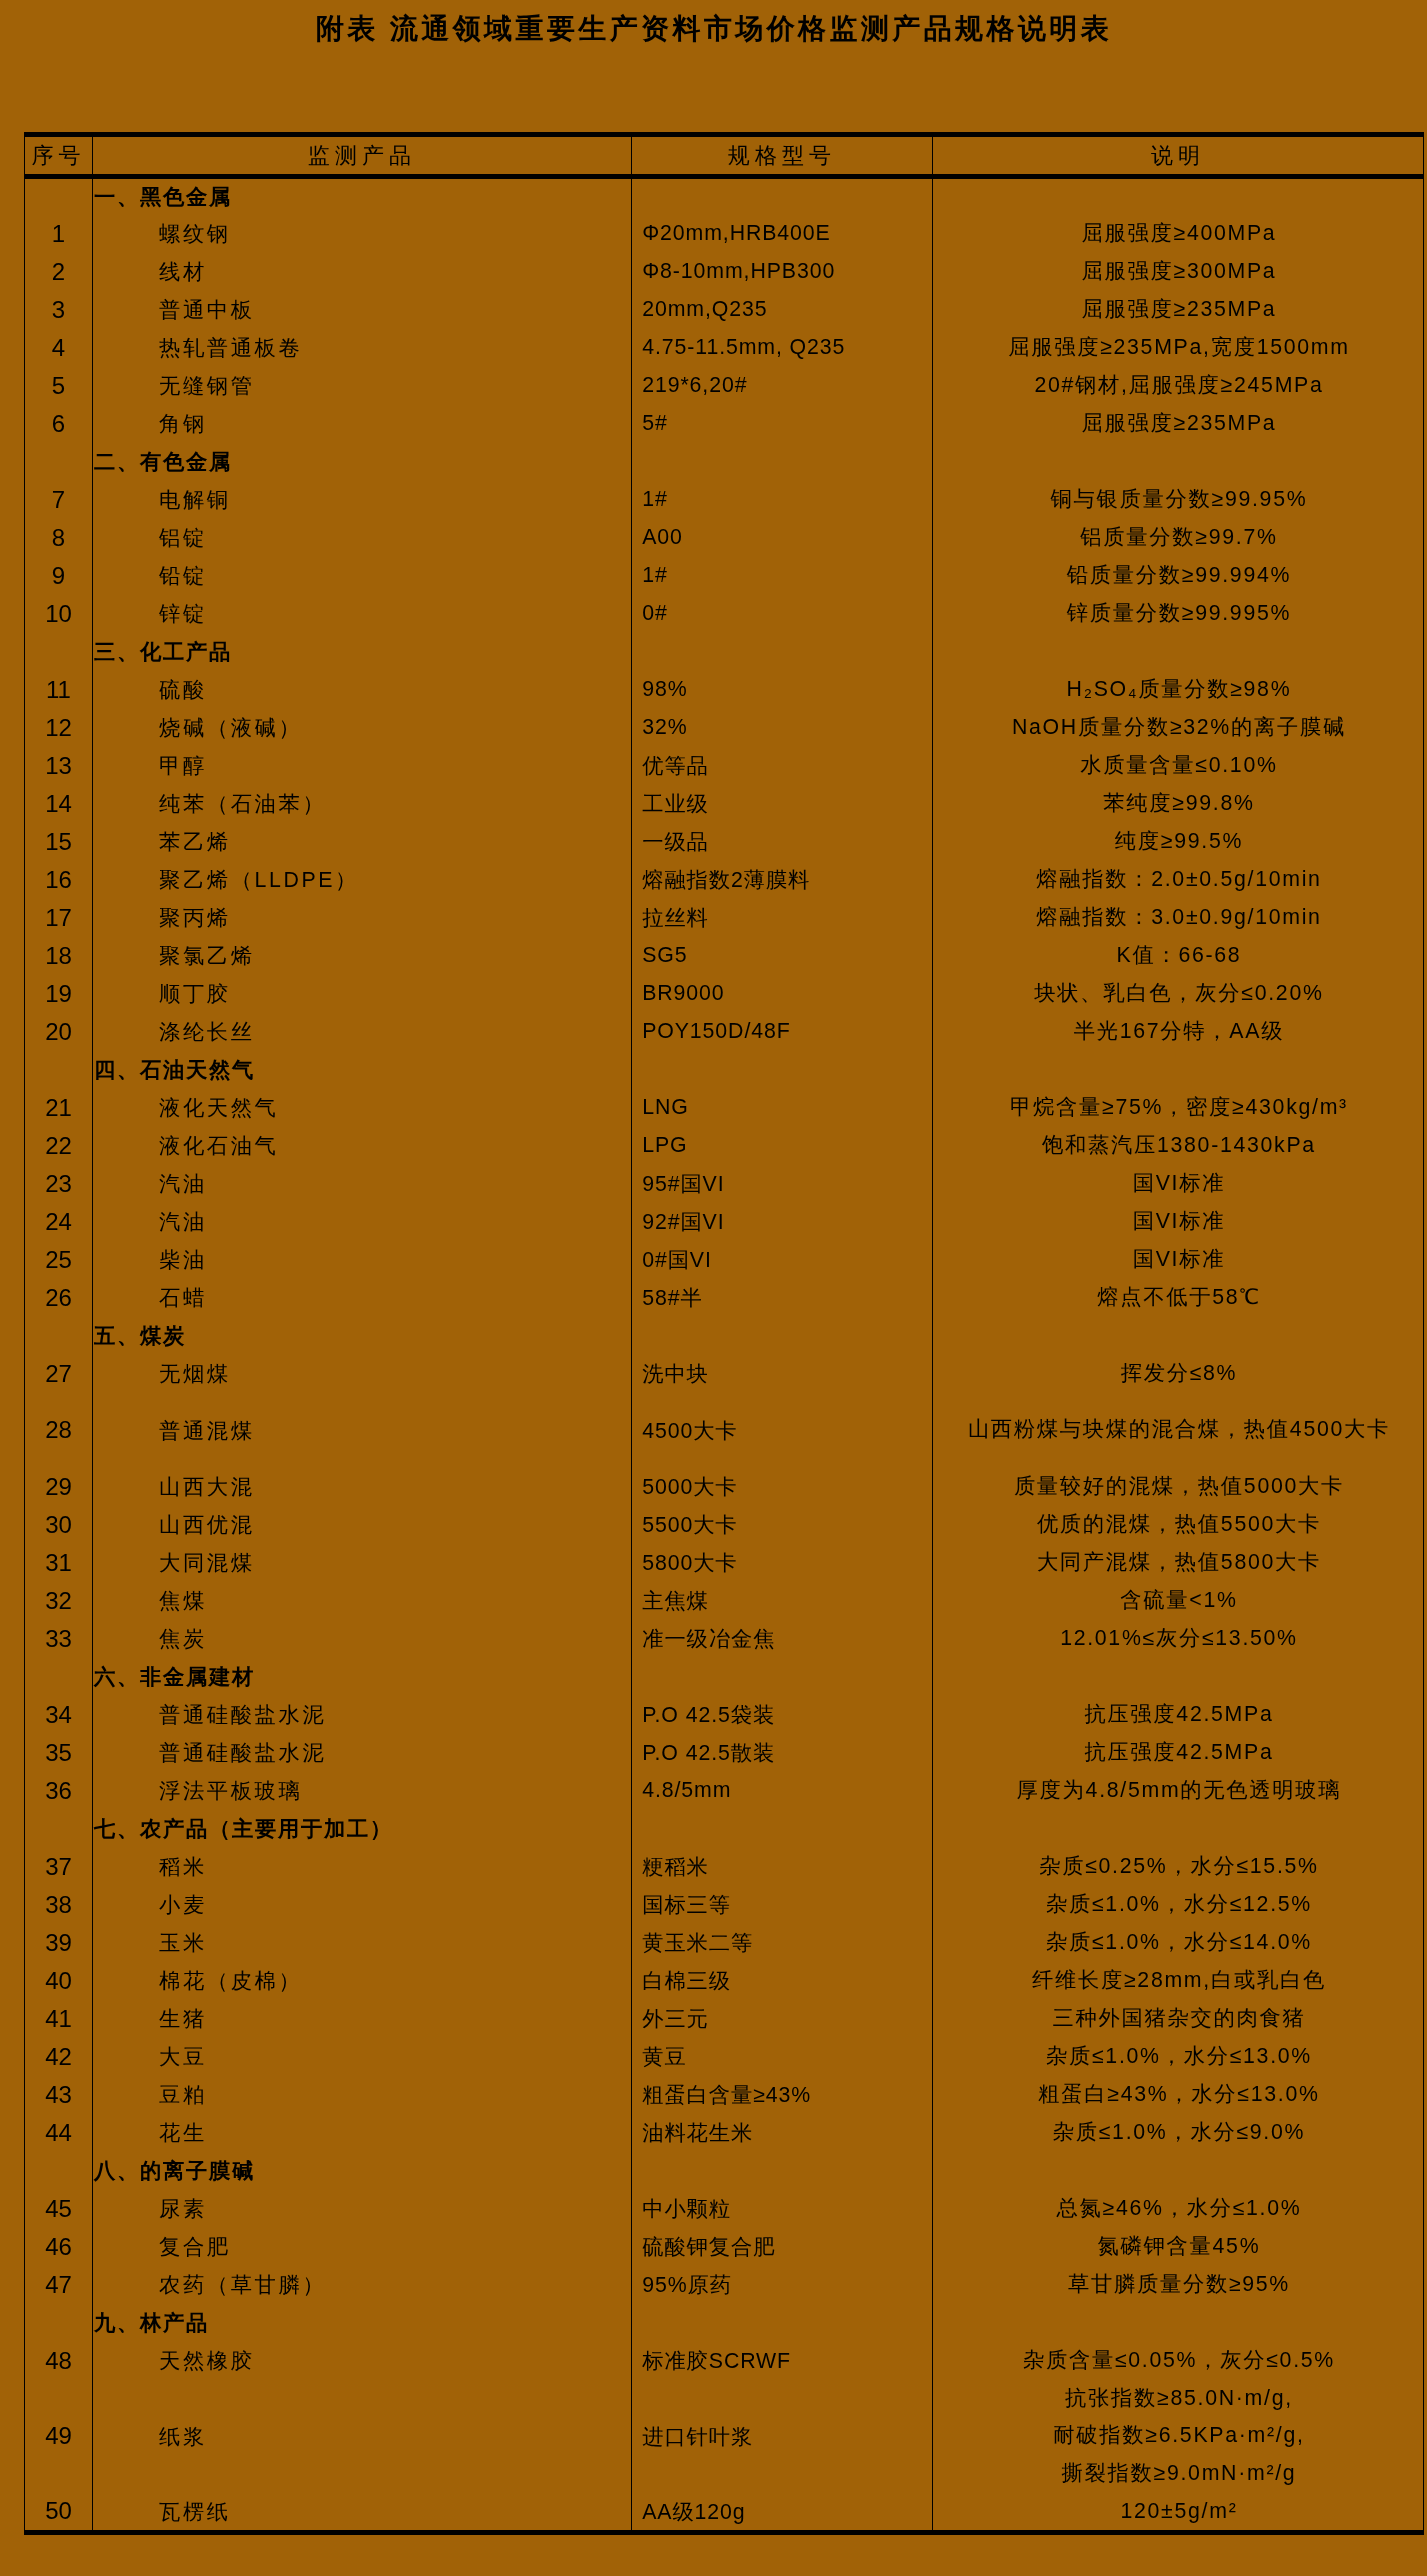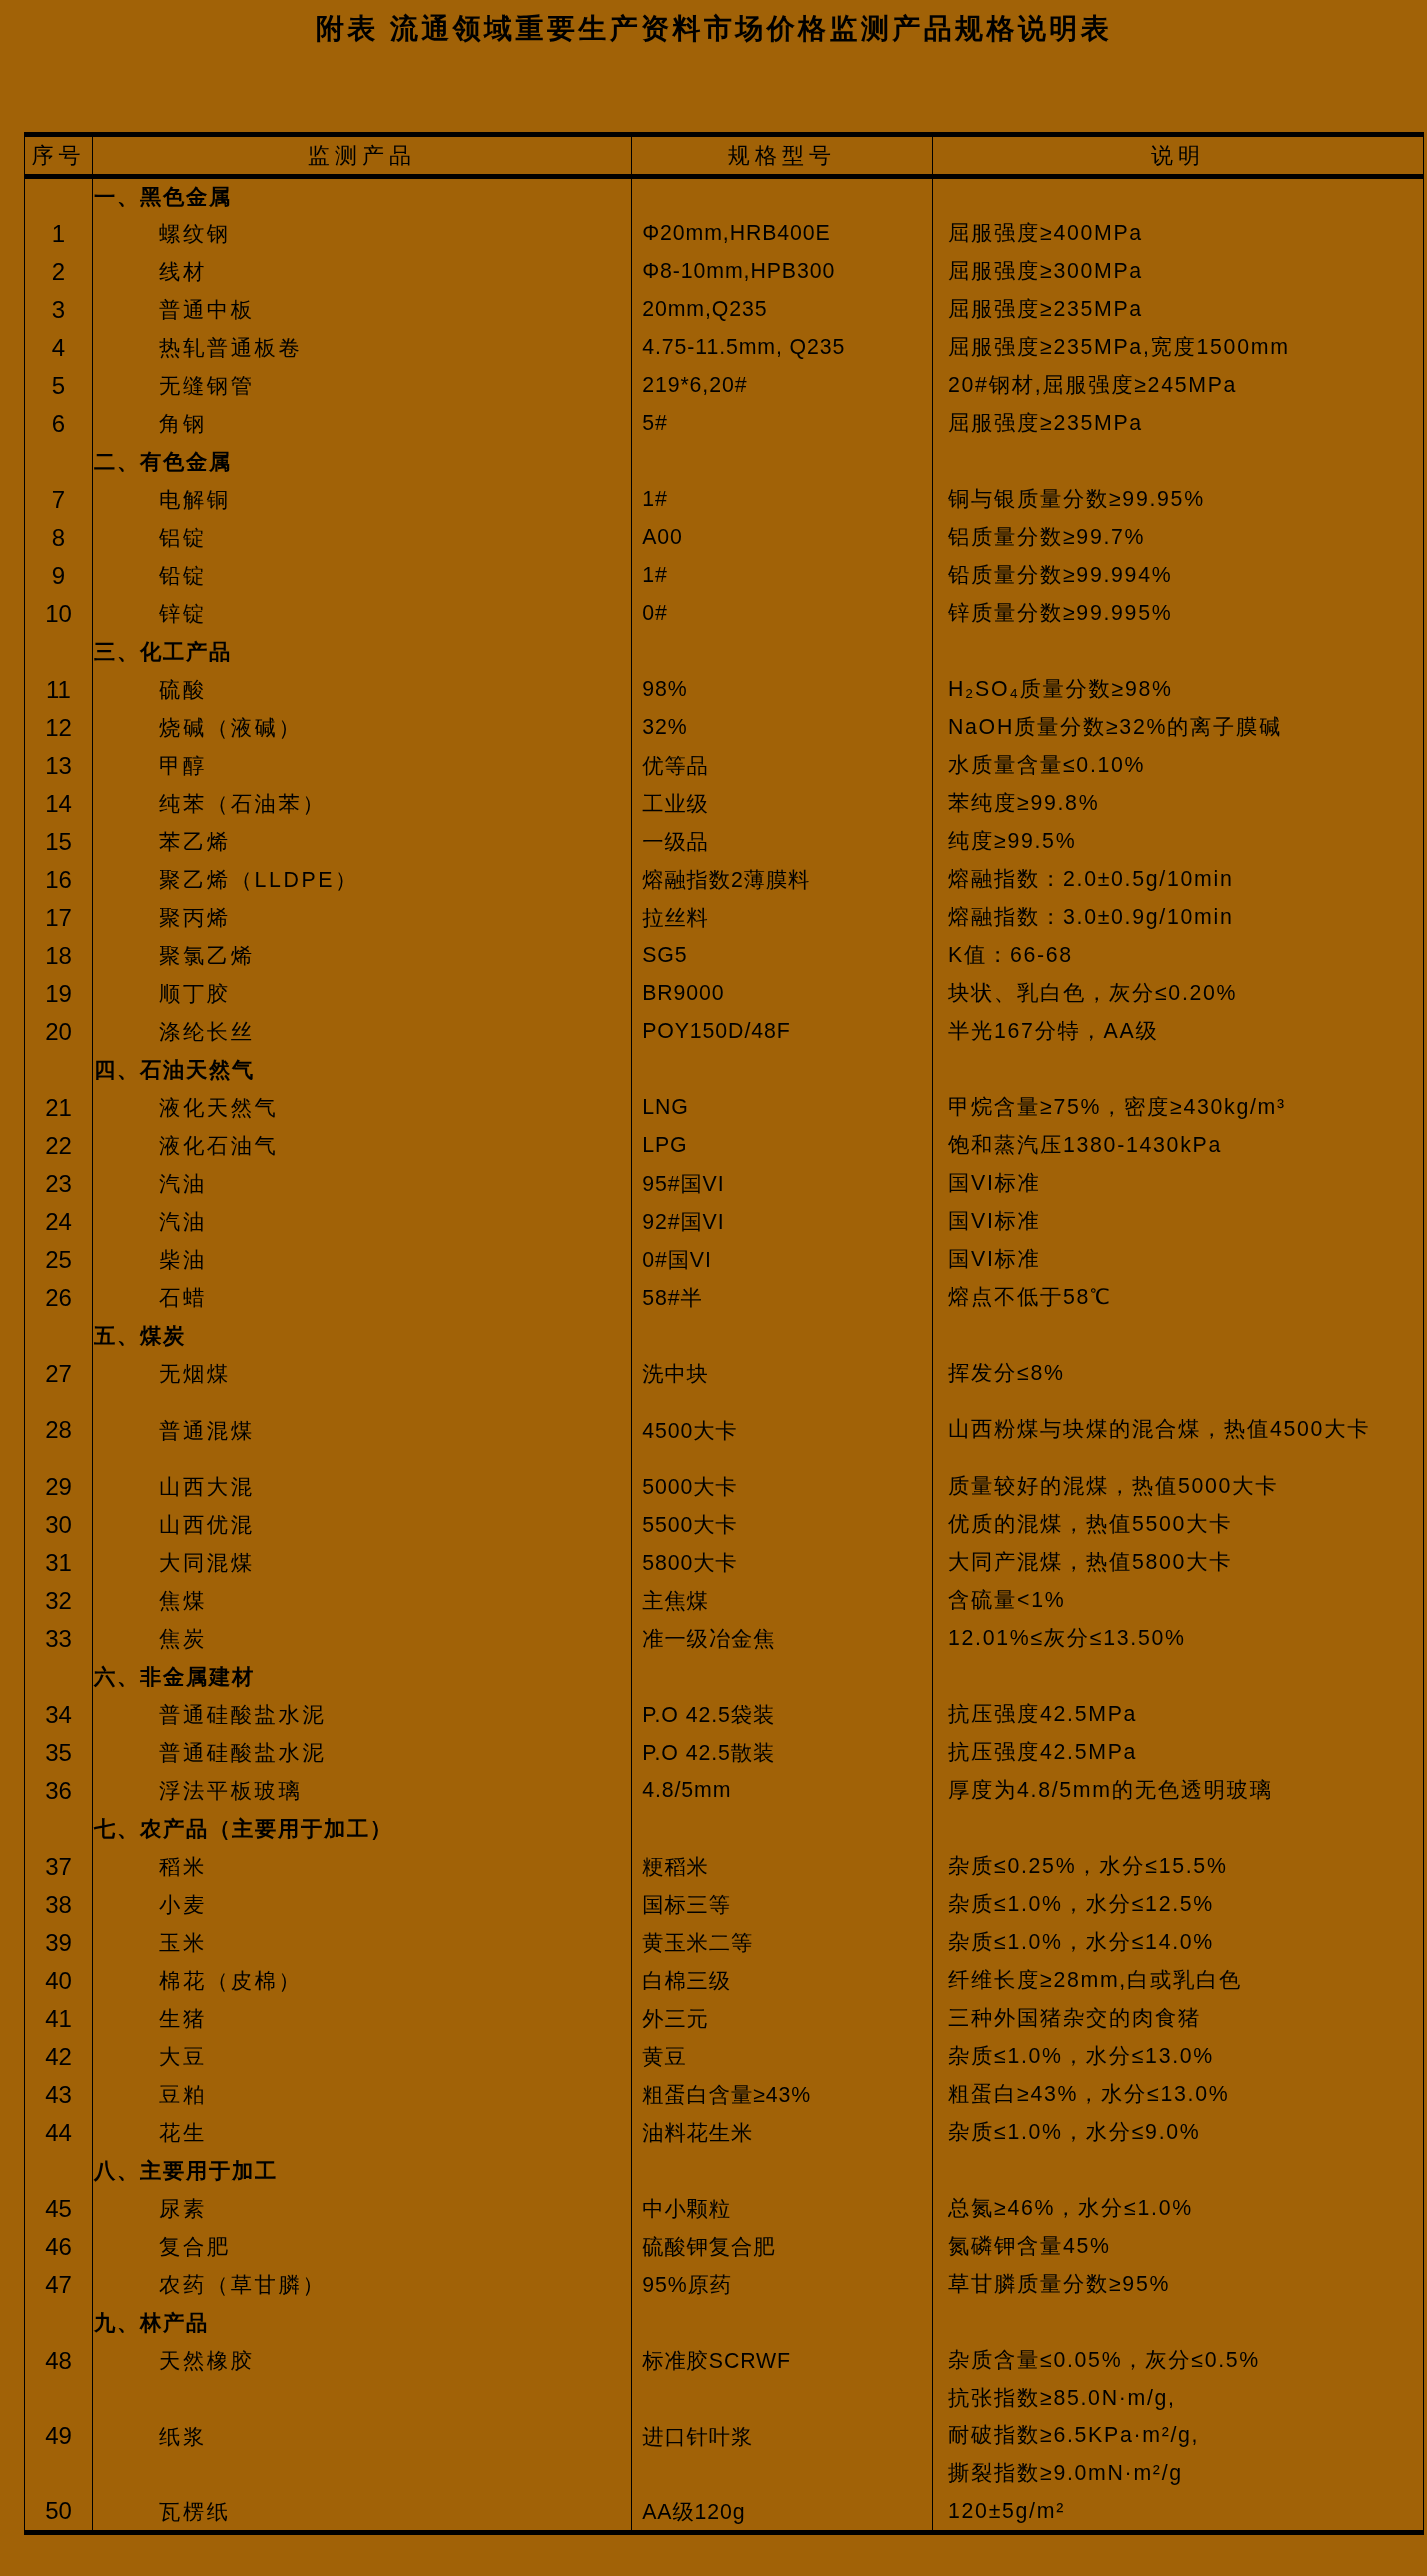--- a/index.html
+++ b/index.html
@@ -75,25 +75,26 @@
   tr.section td.c-product {
     padding-left: 1px;
     font-weight: bold;
     letter-spacing: 1.7px;
   }
   td.c-spec {
     padding-left: 10.2px;
     letter-spacing: 0.9px;
   }
   td.c-desc {
-    padding-left: 15px;
+    padding-left: 7px;
     padding-right: 5.1px;
     letter-spacing: 1.7px;
     white-space: pre-line;
     line-height: 1.75;
+    text-align: center;
   }
 </style>
 </head>
 <body>
 
 <div class="page">
   <h1 class="doc-title">附表 流通领域重要生产资料市场价格监测产品规格说明表</h1>
 
   <table class="spec-table">
     <colgroup>
@@ -412,21 +413,21 @@
           <td class="c-desc">粗蛋白≥43%，水分≤13.0%</td>
         </tr>
         <tr class="item">
           <td class="c-no">44</td>
           <td class="c-product">花生</td>
           <td class="c-spec">油料花生米</td>
           <td class="c-desc">杂质≤1.0%，水分≤9.0%</td>
         </tr>
         <tr class="section">
           <td class="c-no"></td>
-          <td class="c-product">八、主要用于加工</td>
+          <td class="c-product">八、的离子膜碱</td>
           <td class="c-spec"></td>
           <td class="c-desc"></td>
         </tr>
         <tr class="item">
           <td class="c-no">45</td>
           <td class="c-product">尿素</td>
           <td class="c-spec">中小颗粒</td>
           <td class="c-desc">总氮≥46%，水分≤1.0%</td>
         </tr>
         <tr class="item">

